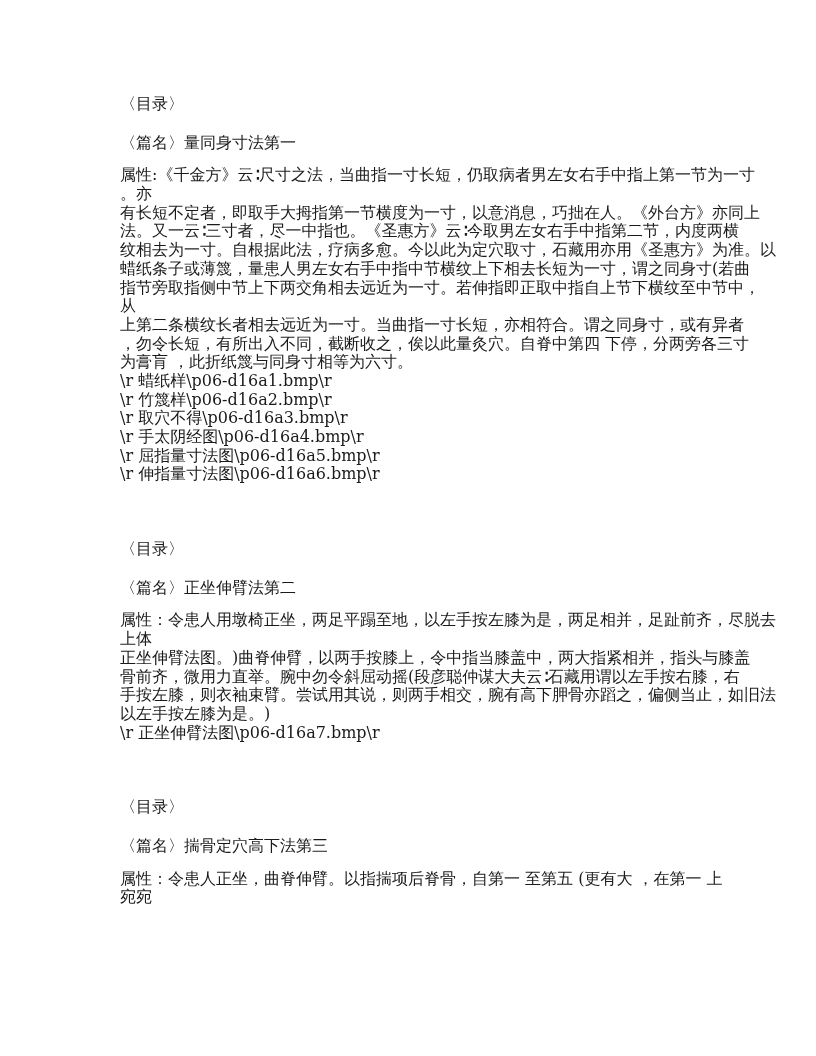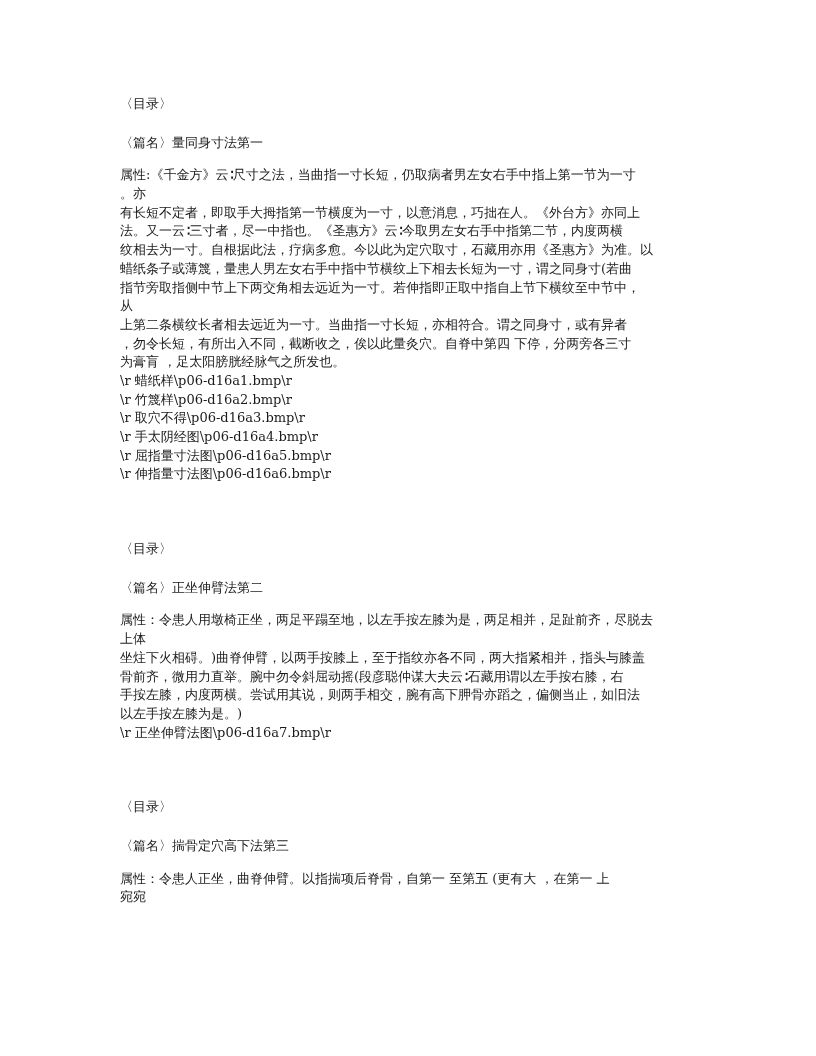--- a/index.html
+++ b/index.html
@@ -16,21 +16,21 @@
       color: #1a1a1a;
     }
     .page {
       position: absolute;
       left: 120px;
       top: 95px;
       width: 590px;
     }
     .line {
       display: block;
-      font-size: 13px;
+      font-size: 16px;
       line-height: 18.7px;
       height: 18.7px;
       white-space: pre;
       letter-spacing: 0px;
     }
     .gap-1 { height: 20px; }
     .gap-2 { height: 14px; }
     .section-gap { height: 56px; }
     .section { display: block; }
   </style>
@@ -48,43 +48,43 @@
       <span class="line">属性:《千金方》云∶尺寸之法，当曲指一寸长短，仍取病者男左女右手中指上第一节为一寸</span>
       <span class="line">。亦</span>
       <span class="line">有长短不定者，即取手大拇指第一节横度为一寸，以意消息，巧拙在人。《外台方》亦同上</span>
       <span class="line">法。又一云∶三寸者，尽一中指也。《圣惠方》云∶今取男左女右手中指第二节，内度两横</span>
       <span class="line">纹相去为一寸。自根据此法，疗病多愈。今以此为定穴取寸，石藏用亦用《圣惠方》为准。以</span>
       <span class="line">蜡纸条子或薄篾，量患人男左女右手中指中节横纹上下相去长短为一寸，谓之同身寸(若曲</span>
       <span class="line">指节旁取指侧中节上下两交角相去远近为一寸。若伸指即正取中指自上节下横纹至中节中，</span>
       <span class="line">从</span>
       <span class="line">上第二条横纹长者相去远近为一寸。当曲指一寸长短，亦相符合。谓之同身寸，或有异者</span>
       <span class="line">，勿令长短，有所出入不同，截断收之，俟以此量灸穴。自脊中第四 下停，分两旁各三寸</span>
-      <span class="line">为膏肓 ，足太阳膀胱经脉气之所发也。</span>
+      <span class="line">为膏肓 ，此折纸篾与同身寸相等为六寸。</span>
       <span class="line">\r 蜡纸样\p06-d16a1.bmp\r</span>
       <span class="line">\r 竹篾样\p06-d16a2.bmp\r</span>
       <span class="line">\r 取穴不得\p06-d16a3.bmp\r</span>
       <span class="line">\r 手太阴经图\p06-d16a4.bmp\r</span>
       <span class="line">\r 屈指量寸法图\p06-d16a5.bmp\r</span>
       <span class="line">\r 伸指量寸法图\p06-d16a6.bmp\r</span>
     </div>
   </div>
 
   <div class="section-gap"></div>
 
   <div class="section">
     <span class="line">〈目录〉</span>
     <div class="gap-1"></div>
     <span class="line">〈篇名〉正坐伸臂法第二</span>
     <div class="gap-2"></div>
     <div>
       <span class="line">属性：令患人用墩椅正坐，两足平蹋至地，以左手按左膝为是，两足相并，足趾前齐，尽脱去</span>
       <span class="line">上体</span>
-      <span class="line">坐炷下火相碍。)曲脊伸臂，以两手按膝上，至于指纹亦各不同，两大指紧相并，指头与膝盖</span>
+      <span class="line">正坐伸臂法图。)曲脊伸臂，以两手按膝上，令中指当膝盖中，两大指紧相并，指头与膝盖</span>
       <span class="line">骨前齐，微用力直举。腕中勿令斜屈动摇(段彦聪仲谋大夫云∶石藏用谓以左手按右膝，右</span>
-      <span class="line">手按左膝，内度两横。尝试用其说，则两手相交，腕有高下胛骨亦蹈之，偏侧当止，如旧法</span>
+      <span class="line">手按左膝，则衣袖束臂。尝试用其说，则两手相交，腕有高下胛骨亦蹈之，偏侧当止，如旧法</span>
       <span class="line">以左手按左膝为是。)</span>
       <span class="line">\r 正坐伸臂法图\p06-d16a7.bmp\r</span>
     </div>
   </div>
 
   <div class="section-gap"></div>
 
   <div class="section">
     <span class="line">〈目录〉</span>
     <div class="gap-1"></div>

